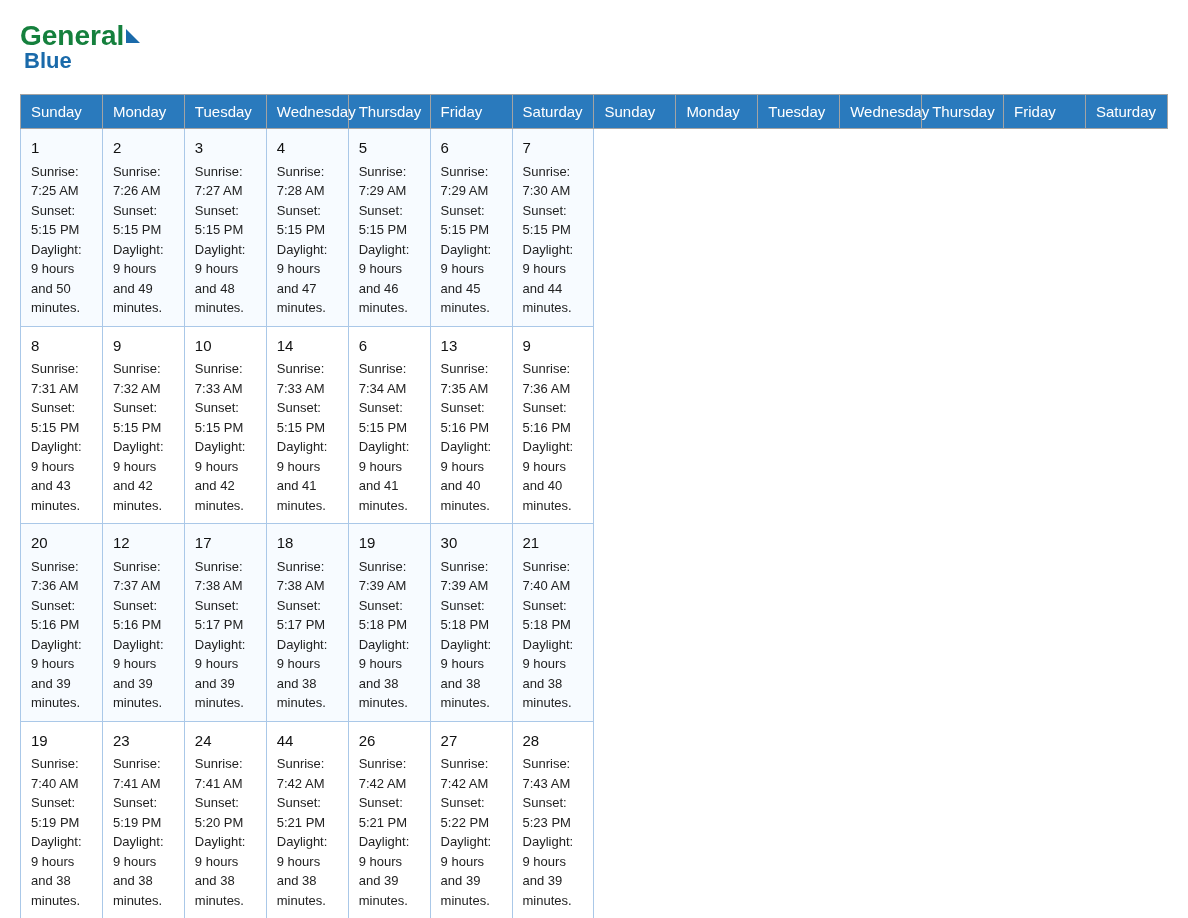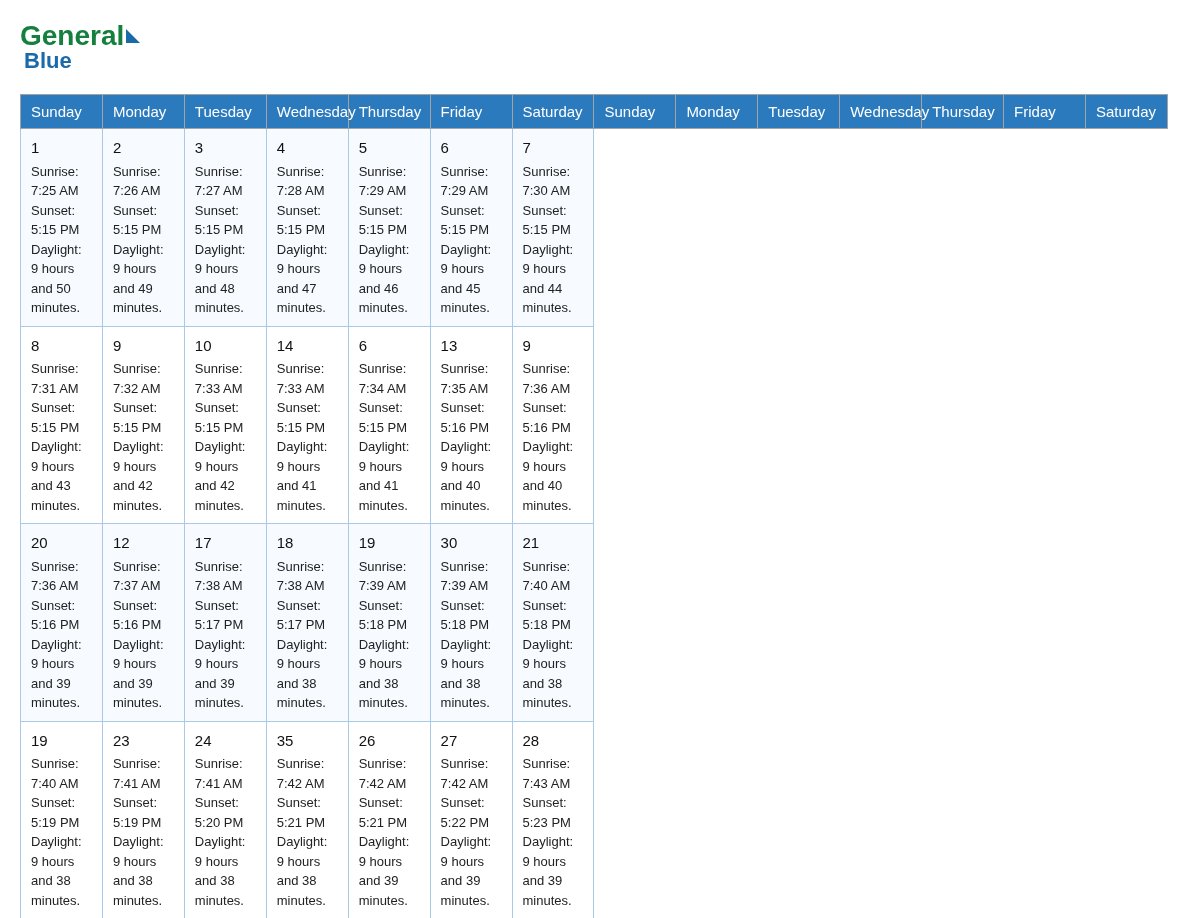--- a/index.html
+++ b/index.html
@@ -157,19 +157,19 @@
         <td><span class="day-num">17</span>Sunrise: 7:38 AM<br>Sunset: 5:17 PM<br>Daylight: 9 hours and 39 minutes.</td>
         <td><span class="day-num">18</span>Sunrise: 7:38 AM<br>Sunset: 5:17 PM<br>Daylight: 9 hours and 38 minutes.</td>
         <td><span class="day-num">19</span>Sunrise: 7:39 AM<br>Sunset: 5:18 PM<br>Daylight: 9 hours and 38 minutes.</td>
         <td><span class="day-num">30</span>Sunrise: 7:39 AM<br>Sunset: 5:18 PM<br>Daylight: 9 hours and 38 minutes.</td>
         <td><span class="day-num">21</span>Sunrise: 7:40 AM<br>Sunset: 5:18 PM<br>Daylight: 9 hours and 38 minutes.</td>
       </tr>
       <tr>
         <td><span class="day-num">19</span>Sunrise: 7:40 AM<br>Sunset: 5:19 PM<br>Daylight: 9 hours and 38 minutes.</td>
         <td><span class="day-num">23</span>Sunrise: 7:41 AM<br>Sunset: 5:19 PM<br>Daylight: 9 hours and 38 minutes.</td>
         <td><span class="day-num">24</span>Sunrise: 7:41 AM<br>Sunset: 5:20 PM<br>Daylight: 9 hours and 38 minutes.</td>
-        <td><span class="day-num">35</span>Sunrise: 7:42 AM<br>Sunset: 5:21 PM<br>Daylight: 9 hours and 38 minutes.</td>
+        <td><span class="day-num">44</span>Sunrise: 7:42 AM<br>Sunset: 5:21 PM<br>Daylight: 9 hours and 38 minutes.</td>
         <td><span class="day-num">26</span>Sunrise: 7:42 AM<br>Sunset: 5:21 PM<br>Daylight: 9 hours and 39 minutes.</td>
         <td><span class="day-num">27</span>Sunrise: 7:42 AM<br>Sunset: 5:22 PM<br>Daylight: 9 hours and 39 minutes.</td>
         <td><span class="day-num">28</span>Sunrise: 7:43 AM<br>Sunset: 5:23 PM<br>Daylight: 9 hours and 39 minutes.</td>
       </tr>
     </tbody>
 </table>
 
 </body></html>

